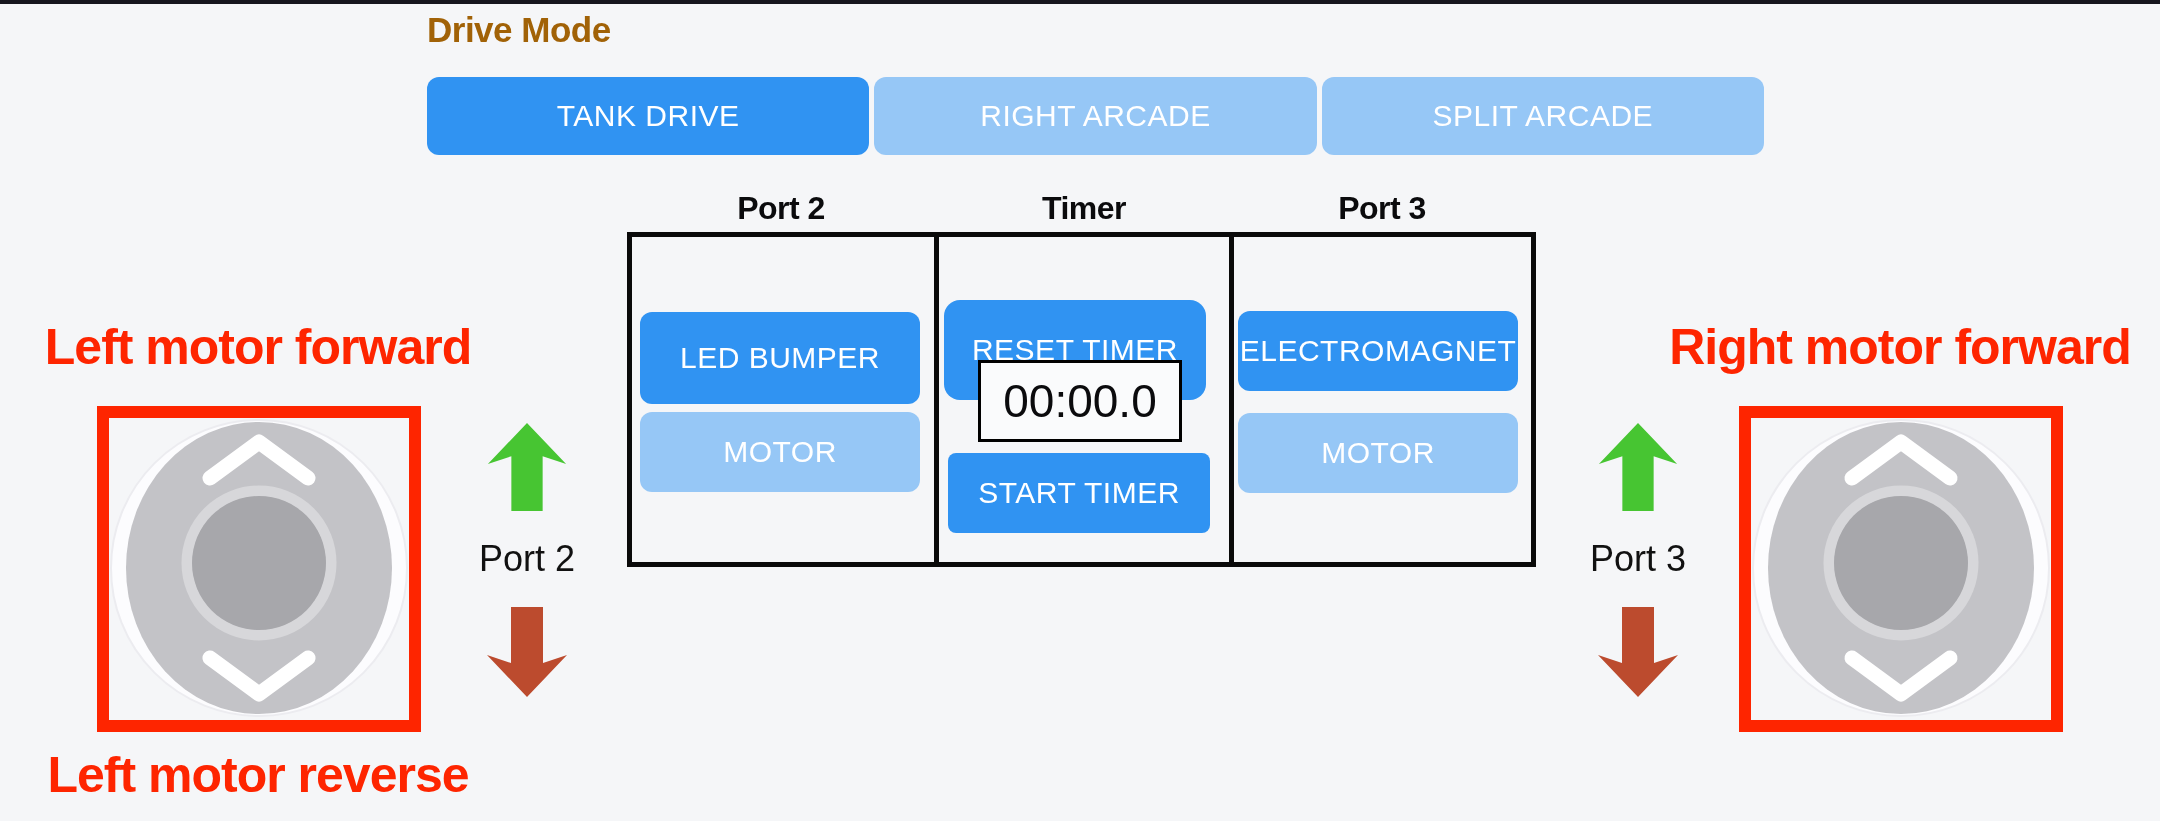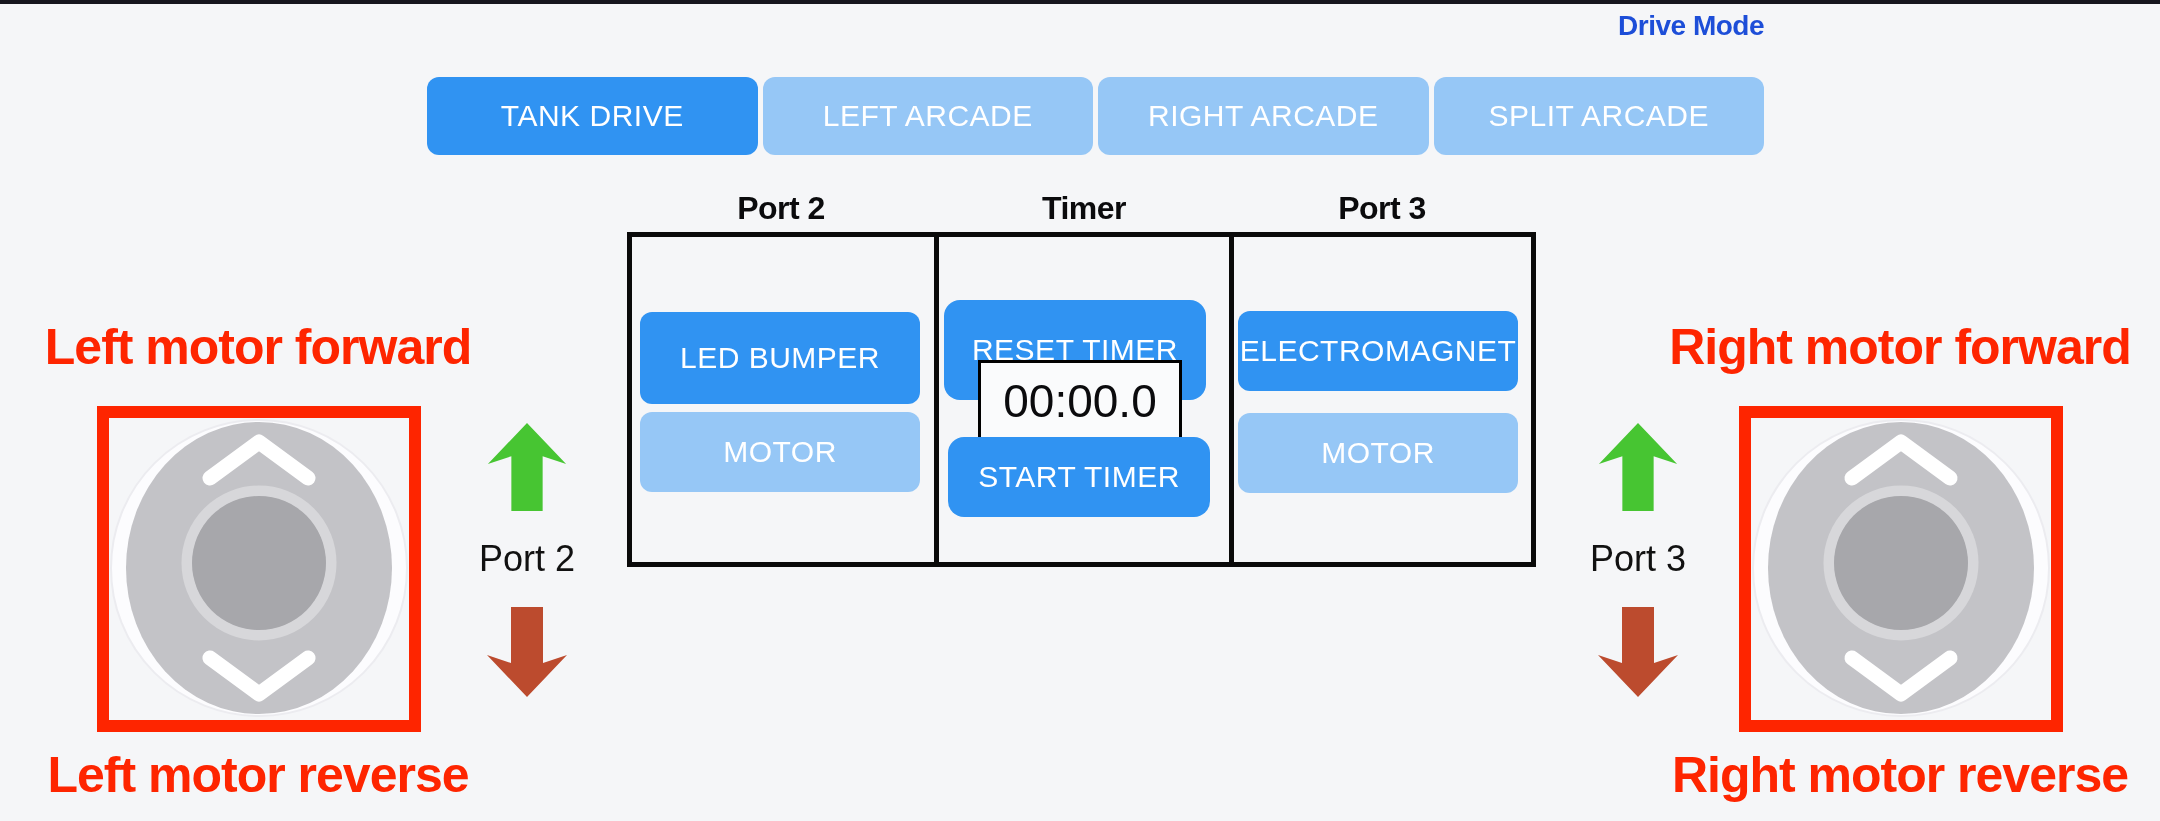--- a/index.html
+++ b/index.html
@@ -13,21 +13,21 @@
   .stage { position: absolute; inset: 0; }
 
   .top-bar {
     position: absolute; left: 0; top: 0; width: 2160px; height: 4px;
     background: #16161e;
   }
 
   
   .drive-title {
     position: absolute; left: 427px; top: 10px; width: 1337px;
-    text-align: right; font-size: 28px; font-weight: bold; color: #1d4ed8;
+    text-align: left; font-size: 35px; font-weight: bold; color: #a16207;
     letter-spacing: -0.5px;
   }
   .drive-buttons {
     position: absolute; left: 427px; top: 77px; width: 1337px; height: 78px;
     display: flex; gap: 5px;
   }
   .btn {
     border: none; outline: none; cursor: pointer;
     display: flex; align-items: center; justify-content: center;
     color: #ffffff; font-family: "Liberation Sans", sans-serif;
@@ -54,21 +54,21 @@
   }
   .v-divider {
     position: absolute; top: 0; width: 5px; height: 100%; background: #0a0a0a;
   }
   .vd1 { left: 302px; }
   .vd2 { left: 597px; }
   .cell-btn { position: absolute; }
   .b-ledbumper     { left: 8px;   top: 75px;  width: 280px; height: 92px; }
   .b-motor-left    { left: 8px;   top: 175px; width: 280px; height: 80px; }
   .b-reset         { left: 312px; top: 31px;  width: 262px; height: 100px; border-radius: 16px; margin-top: 32px; }
-  .b-start         { left: 316px; top: 200px; width: 262px; height: 80px; border-radius: 16px; }
+  .b-start         { left: 316px; top: 216px; width: 262px; height: 80px; border-radius: 8px; }
   .b-electromagnet { left: 606px; top: 74px;  width: 280px; height: 80px; }
   .b-motor-right   { left: 606px; top: 176px; width: 280px; height: 80px; }
   .timer-display {
     position: absolute; left: 346px; top: 123px; width: 204px; height: 82px;
     background: #fafbfc; border: 3px solid #000000; box-sizing: border-box;
     display: flex; align-items: center; justify-content: center;
     font-size: 46px; color: #0b0b0d;
   }
 
   
@@ -106,21 +106,20 @@
 </head>
 <body>
 
 <div class="stage">
 
   <div class="top-bar"></div>
 
   <div class="drive-title">Drive Mode</div>
   <div class="drive-buttons">
     <button class="btn on">TANK DRIVE</button>
-    <button class="btn off">LEFT ARCADE</button>
     <button class="btn off">RIGHT ARCADE</button>
     <button class="btn off">SPLIT ARCADE</button>
   </div>
 
   <div class="col-header hdr-port2">Port 2</div>
   <div class="col-header hdr-timer">Timer</div>
   <div class="col-header hdr-port3">Port 3</div>
 
   <div class="ctl-table">
     <div class="v-divider vd1"></div>
@@ -155,21 +154,20 @@
 
   <svg class="arrow ar-left-up" viewBox="0 0 80 90">
     <polygon points="40,0 80,42 56,34 56,90 24,90 24,34 0,42" fill="#47c532"></polygon>
   </svg>
   <div class="port-label pl-left">Port 2</div>
   <svg class="arrow ar-left-down" viewBox="0 0 80 90">
     <polygon points="40,90 0,48 24,56 24,0 56,0 56,56 80,48" fill="#bc4b2e"></polygon>
   </svg>
 
   <div class="red-label lbl-right-fwd">Right motor forward</div>
-  <div class="red-label lbl-right-rev">Right motor reverse</div>
 
   <svg class="arrow ar-right-up" viewBox="0 0 80 90">
     <polygon points="40,0 80,42 56,34 56,90 24,90 24,34 0,42" fill="#47c532"></polygon>
   </svg>
   <div class="port-label pl-right">Port 3</div>
   <svg class="arrow ar-right-down" viewBox="0 0 80 90">
     <polygon points="40,90 0,48 24,56 24,0 56,0 56,56 80,48" fill="#bc4b2e"></polygon>
   </svg>
 
   <div class="joy-square sq-right">

